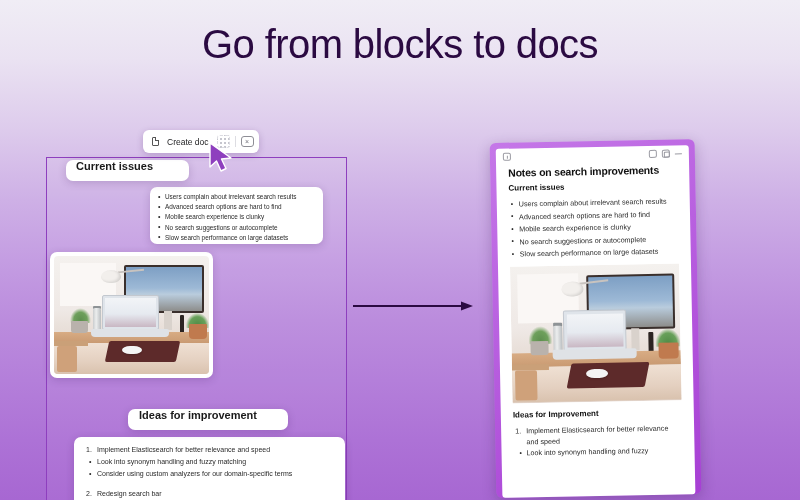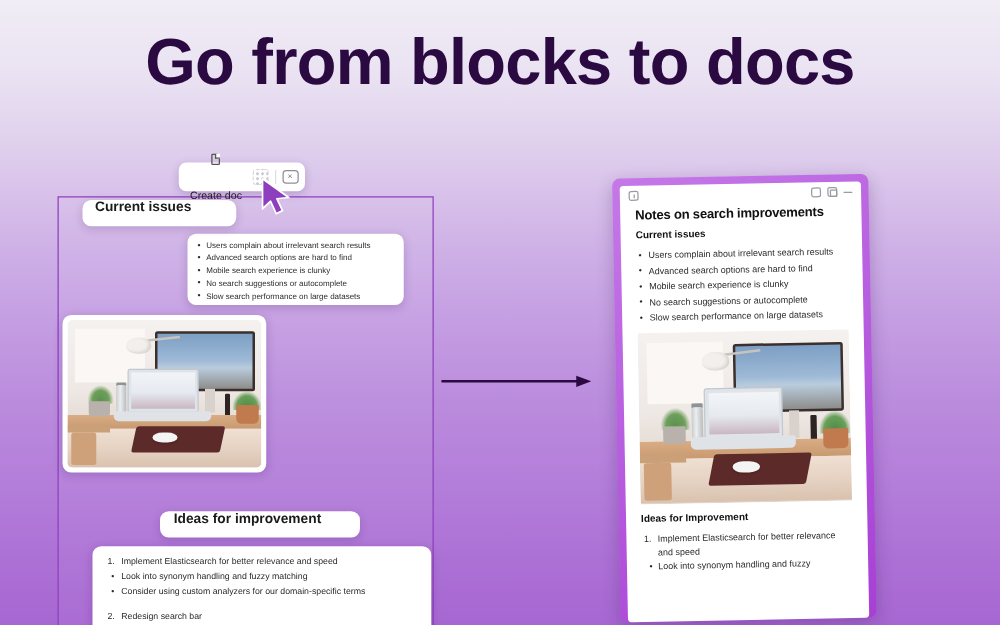--- a/index.html
+++ b/index.html
@@ -15,42 +15,42 @@
         #bb8cdd 64%,
         #b47fda 76%,
         #ad72d6 88%,
         #a767d2 100%);
     position: relative;
   }
 
   
   .header { position: absolute; left: 0; right: 0; top: 22px; text-align: center; }
   .title {
-    font-size: 52px; font-weight: bold; letter-spacing: -0.6px;
+    font-size: 40px; font-weight: normal; letter-spacing: -0.6px;
     color: #2b0a42; line-height: 1.1;
   }
   .subtitle {
     margin-top: 14px;
     font-size: 21px; font-weight: bold; letter-spacing: -0.2px;
     color: #6b4a86;
   }
 
   
   .toolbar {
     position: absolute; left: 143px; top: 130px;
     height: 23px; display: flex; align-items: center;
     background: #ffffff; border-radius: 6px;
     box-shadow: 0 2px 7px rgba(60,20,90,.22);
     padding: 0 5px 0 6px; gap: 5px;
     z-index: 30;
   }
   .tb-btn {
-    display: flex; align-items: center; gap: 19px;
+    display: flex; align-items: center; gap: 8px;
     font-size: 8.5px; color: #1d1d1f; white-space: nowrap;
-    padding: 2px 3px; border-radius: 4px; flex-direction: column;
+    padding: 2px 3px; border-radius: 4px;
   }
   .tb-doc-icon {
     width: 7px; height: 9px; border: 1px solid #555; border-radius: 1px 2px 1px 1px;
     position: relative; display: inline-block;
   }
   .tb-doc-icon::after{
     content:""; position:absolute; right:-1px; top:-1px;
     width:3px; height:3px; background:#fff;
     border-left:1px solid #555; border-bottom:1px solid #555;
     transform: rotate(0deg);

